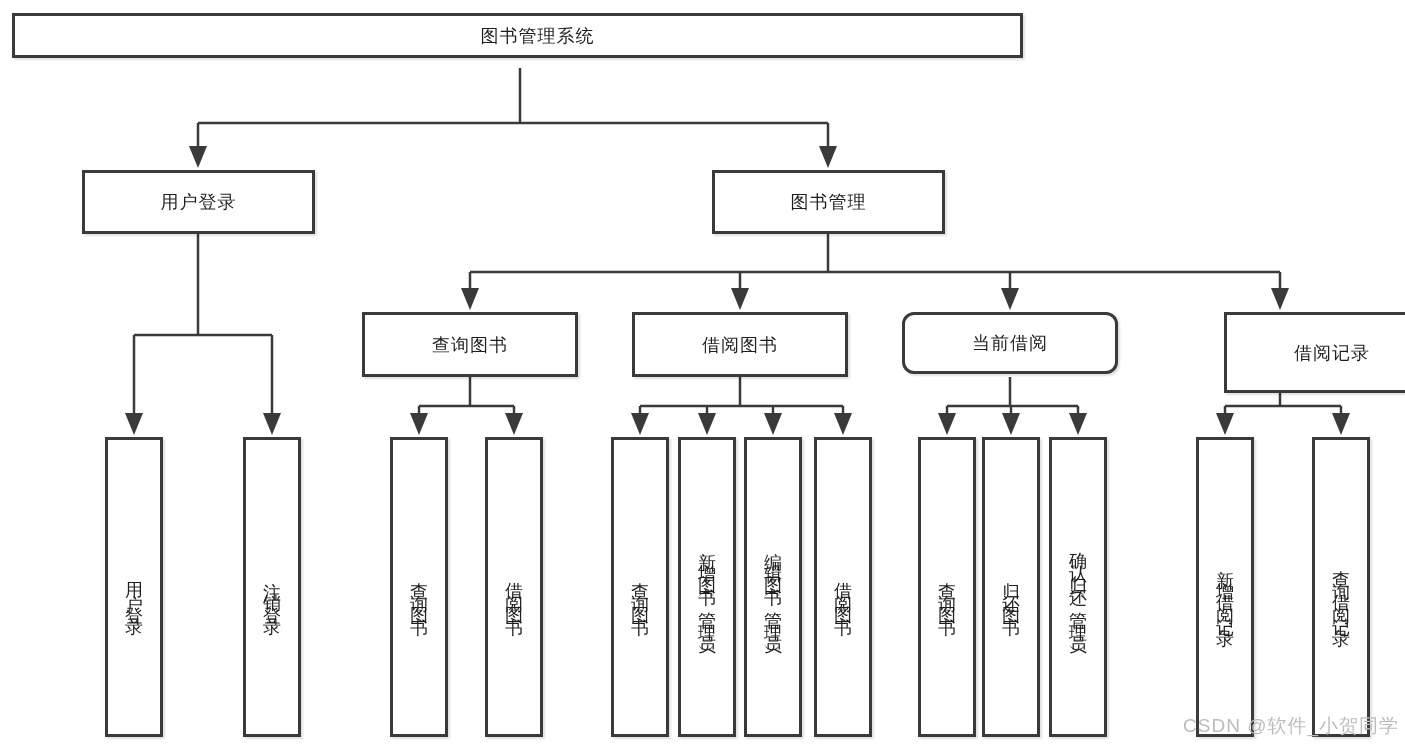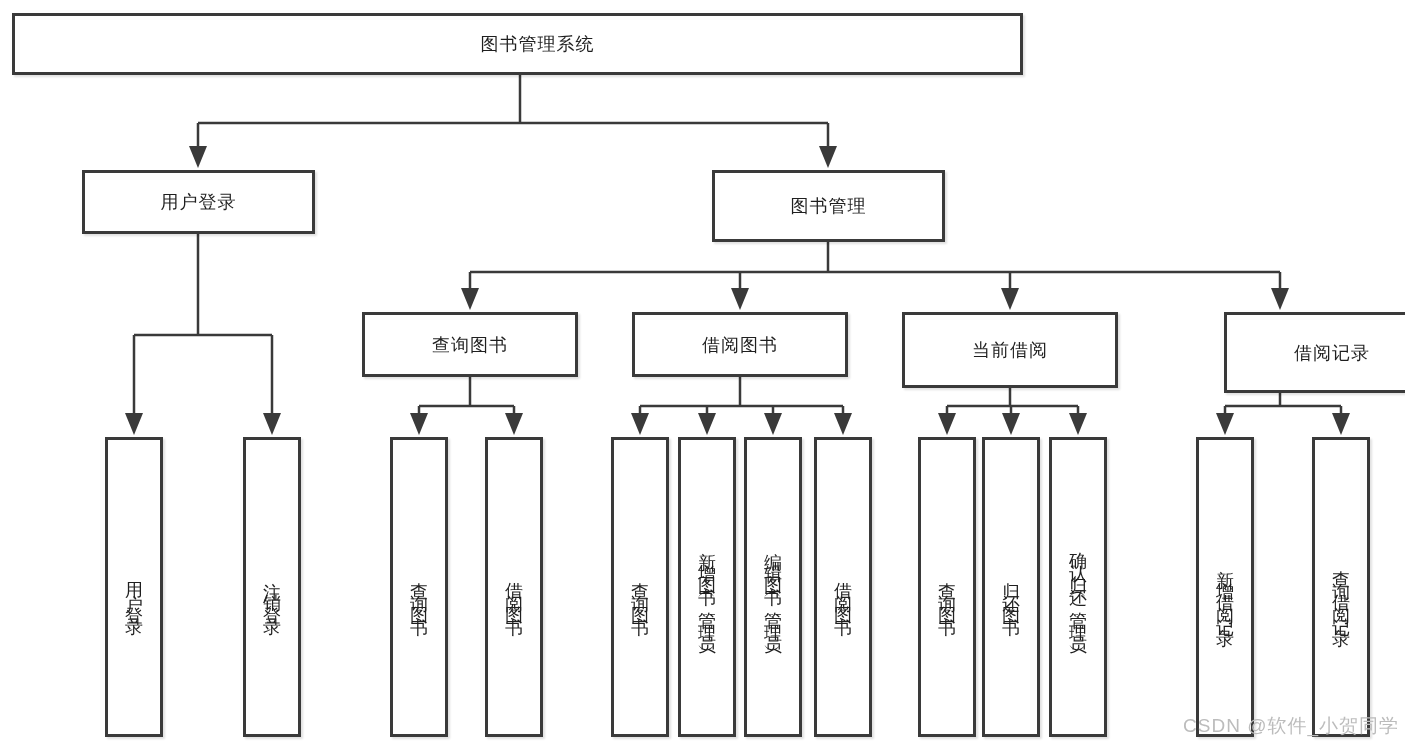--- a/index.html
+++ b/index.html
@@ -105,38 +105,38 @@
       <line x1="1011" y1="406" x2="1011" y2="419" stroke="#3a3a3a" stroke-width="2.5"></line>
       <polygon points="1002,413 1020,413 1011,435" fill="#3a3a3a"></polygon>
       <line x1="1078" y1="406" x2="1078" y2="419" stroke="#3a3a3a" stroke-width="2.5"></line>
       <polygon points="1069,413 1087,413 1078,435" fill="#3a3a3a"></polygon>
       <line x1="1225" y1="406" x2="1225" y2="419" stroke="#3a3a3a" stroke-width="2.5"></line>
       <polygon points="1216,413 1234,413 1225,435" fill="#3a3a3a"></polygon>
       <line x1="1341" y1="406" x2="1341" y2="419" stroke="#3a3a3a" stroke-width="2.5"></line>
       <polygon points="1332,413 1350,413 1341,435" fill="#3a3a3a"></polygon>
     </svg>
 
-  <div class="node" style="left:12px; top:13px; width:1011px; height:62px;padding-left:40px;">
+  <div class="node" style="left:12px; top:13px; width:1011px; height:45px;padding-left:40px;">
     <span>图书管理系统</span>
   </div>
 
   <div class="node" style="left:82px; top:170px; width:233px; height:64px;">
     <span>用户登录</span>
   </div>
-  <div class="node" style="left:712px; top:170px; width:233px; height:72px;">
+  <div class="node" style="left:712px; top:170px; width:233px; height:64px;">
     <span>图书管理</span>
   </div>
 
   <div class="node" style="left:362px; top:312px; width:216px; height:65px;">
     <span>查询图书</span>
   </div>
   <div class="node" style="left:632px; top:312px; width:216px; height:65px;">
     <span>借阅图书</span>
   </div>
-  <div class="node" style="left:902px; top:312px; width:216px; height:76px;">
+  <div class="node" style="left:902px; top:312px; width:216px; height:62px;border-radius:12px;">
     <span>当前借阅</span>
   </div>
   <div class="node" style="left:1224px; top:312px; width:216px; height:81px;">
     <span>借阅记录</span>
   </div>
 
   <div class="node leaf" style="left:105px; top:437px; width:58px; height:300px;">
     <span>用户登录</span>
   </div>
   <div class="node leaf" style="left:243px; top:437px; width:58px; height:300px;">

